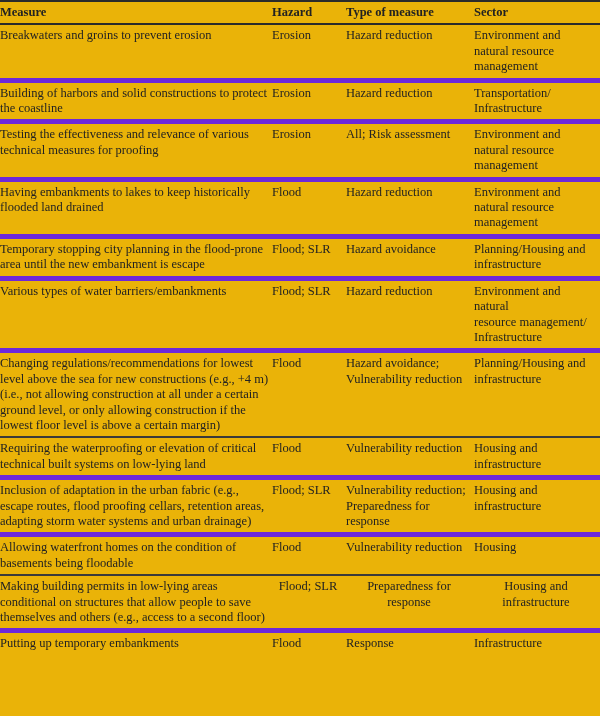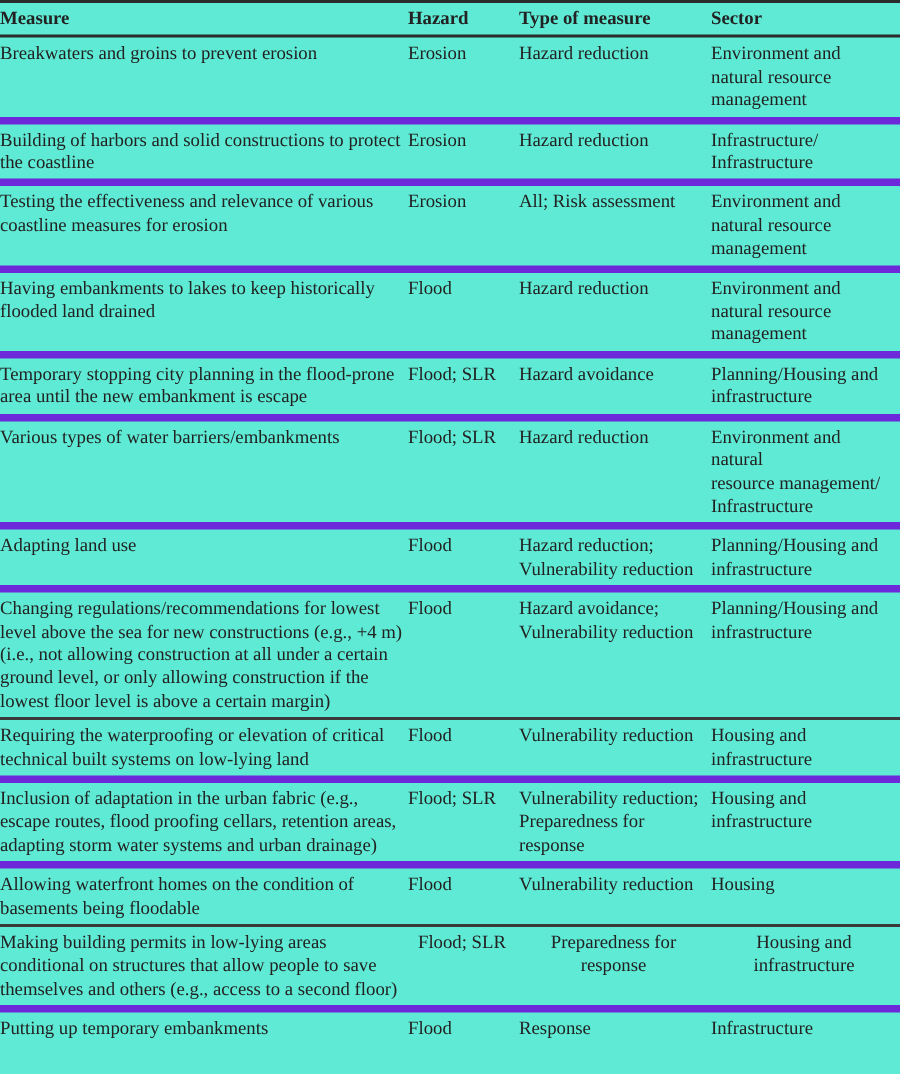--- a/index.html
+++ b/index.html
@@ -3,21 +3,21 @@
 <meta charset="utf-8">
 <style>
   html, body {
     margin: 0;
     padding: 0;
     background: #ffffff;
   }
   .page {
     width: 600px;
     height: 716px;
-    background: #5eead4;
+    background: #eab308;
     overflow: hidden;
     box-sizing: border-box;
   }
   table.measures {
     width: 600px;
     border-collapse: collapse;
     table-layout: fixed;
     font-family: "Liberation Serif", "DejaVu Serif", serif;
     font-size: 12.5px;
     line-height: 15.4px;
@@ -79,26 +79,26 @@
     <td class="cell-type">Hazard reduction</td>
     <td class="cell-sector">Environment and
 natural resource
 management</td>
   </tr>
         <tr>
     <td class="cell-measure">Building of harbors and solid constructions to protect
 the coastline</td>
     <td class="cell-hazard">Erosion</td>
     <td class="cell-type">Hazard reduction</td>
-    <td class="cell-sector">Infrastructure/
+    <td class="cell-sector">Transportation/
 Infrastructure</td>
   </tr>
         <tr>
     <td class="cell-measure">Testing the effectiveness and relevance of various
-coastline measures for erosion</td>
+technical measures for proofing</td>
     <td class="cell-hazard">Erosion</td>
     <td class="cell-type">All; Risk assessment</td>
     <td class="cell-sector">Environment and
 natural resource
 management</td>
   </tr>
         <tr>
     <td class="cell-measure">Having embankments to lakes to keep historically
 flooded land drained</td>
     <td class="cell-hazard">Flood</td>
@@ -115,28 +115,20 @@
     <td class="cell-sector">Planning/Housing and
 infrastructure</td>
   </tr>
         <tr>
     <td class="cell-measure">Various types of water barriers/embankments</td>
     <td class="cell-hazard">Flood; SLR</td>
     <td class="cell-type">Hazard reduction</td>
     <td class="cell-sector">Environment and natural
 resource management/
 Infrastructure</td>
-  </tr>
-        <tr>
-    <td class="cell-measure">Adapting land use</td>
-    <td class="cell-hazard">Flood</td>
-    <td class="cell-type">Hazard reduction;
-Vulnerability reduction</td>
-    <td class="cell-sector">Planning/Housing and
-infrastructure</td>
   </tr>
         <tr>
     <td class="cell-measure">Changing regulations/recommendations for lowest
 level above the sea for new constructions (e.g., +4 m)
 (i.e., not allowing construction at all under a certain
 ground level, or only allowing construction if the
 lowest floor level is above a certain margin)</td>
     <td class="cell-hazard">Flood</td>
     <td class="cell-type">Hazard avoidance;
 Vulnerability reduction</td>

